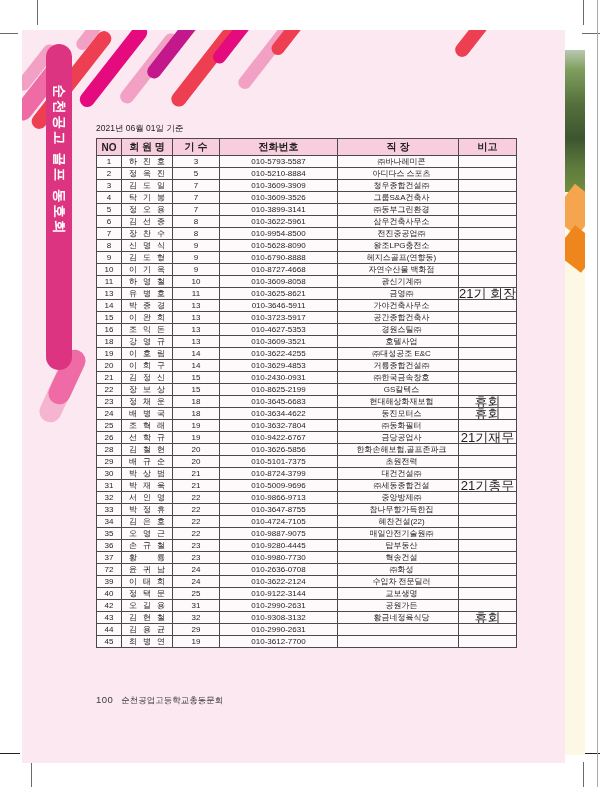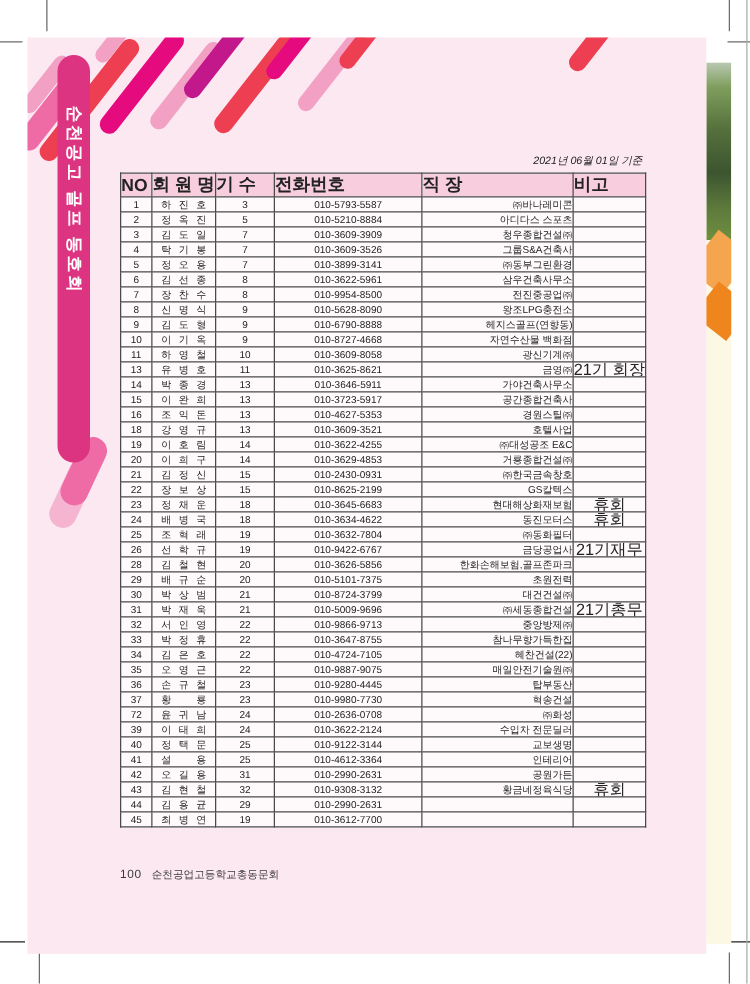--- a/index.html
+++ b/index.html
@@ -49,28 +49,28 @@
   .side-bar{position:absolute;left:24px;top:14px;width:26px;height:326px;border-radius:13px;background:var(--sidebar-pink);}
   .side-label{position:absolute;left:-93px;top:117px;width:260px;height:26px;line-height:26px;
     text-align:center;transform:rotate(90deg);color:#fff;font-weight:bold;font-size:13.5px;letter-spacing:2px;white-space:nowrap;}
 
   
   .title-box{position:absolute;left:78px;top:73px;width:224px;height:21px;background:var(--title-purple);
     border-radius:9px 11px 11px 9px;color:#fff;font-weight:bold;font-size:11.5px;line-height:21px;padding-left:15px;box-sizing:border-box;letter-spacing:1px;}
   .title-tail{position:absolute;left:5px;top:100%;width:0;height:0;
     border-top:9px solid var(--title-purple);border-right:15px solid transparent;}
 
-  .date-note{position:absolute;left:74px;top:93px;width:418px;text-align:right;font-size:8.5px;color:var(--text-dark);font-style:italic;}
+  .date-note{position:absolute;left:74px;top:93px;width:418px;font-size:8.5px;color:var(--text-dark);}
 
   
   table.members{position:absolute;left:74px;top:108px;border-collapse:collapse;table-layout:fixed;background:var(--cell-bg);}
   table.members th,table.members td{border:1px solid var(--border-dark);padding:0;color:var(--text-dark);overflow:hidden;white-space:nowrap;}
-  table.members th{height:16px;background:var(--header-bg);font-size:14px;font-weight:bold;text-align:left;}
+  table.members th{height:16px;background:var(--header-bg);font-size:10px;font-weight:bold;text-align:center;}
   table.members td{height:11px;font-size:8px;text-align:center;line-height:11px;background:var(--cell-bg);}
-  table.members td:nth-child(5){text-align:right;padding-left:7px;}
+  table.members td:nth-child(5){text-align:center;padding-left:7px;}
   table.members td:nth-child(6){font-size:13px;}
   table.members{border:1.5px solid #333;}
   .name-justify{display:flex;justify-content:space-between;width:36px;margin:0 auto;}
 
   .footer{position:absolute;left:74px;top:664px;font-size:8.5px;color:#3a3a3a;}
   .footer .pn{font-size:9.5px;margin-right:8px;letter-spacing:0.5px;}
 </style>
 </head>
 <body>
 
@@ -646,33 +646,20 @@
                 <span>택</span>
                 <span>문</span>
               </span>
             </td>
             <td>25</td>
             <td>010-9122-3144</td>
             <td>교보생명</td>
             <td></td>
           </tr>
           <tr>
-            <td>41</td>
-            <td>
-              <span class="name-justify">
-                <span>설</span>
-                <span>용</span>
-              </span>
-            </td>
-            <td>25</td>
-            <td>010-4612-3364</td>
-            <td>인테리어</td>
-            <td></td>
-          </tr>
-          <tr>
             <td>42</td>
             <td>
               <span class="name-justify">
                 <span>오</span>
                 <span>길</span>
                 <span>용</span>
               </span>
             </td>
             <td>31</td>
             <td>010-2990-2631</td>

